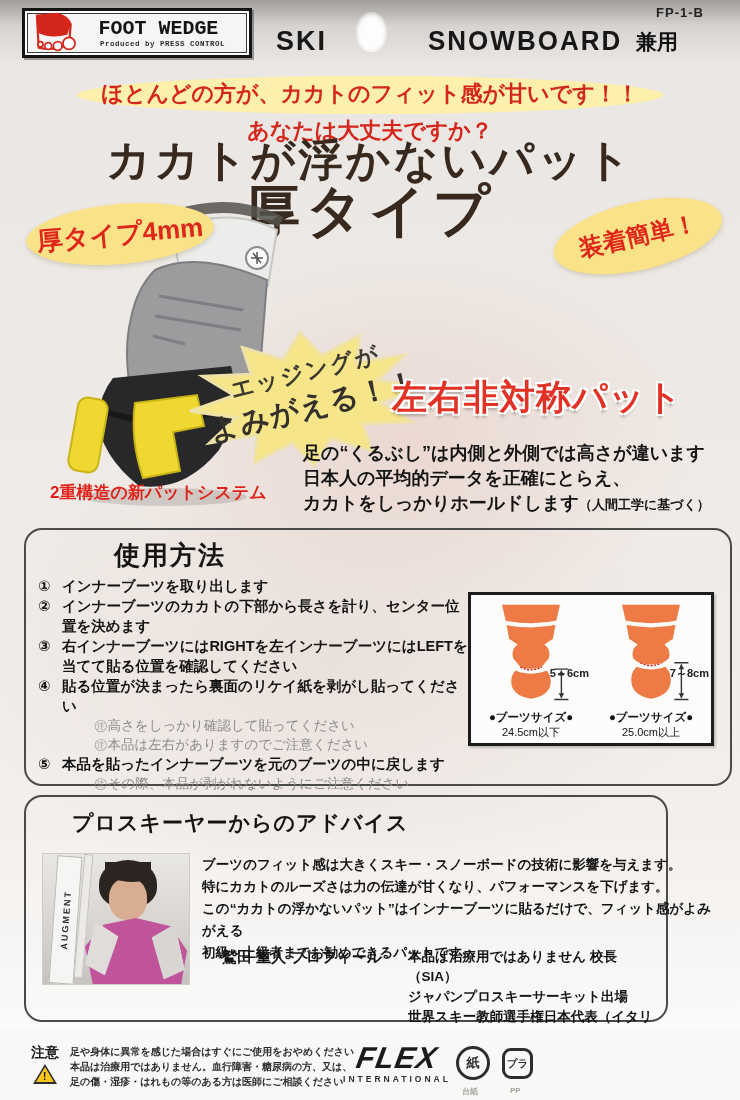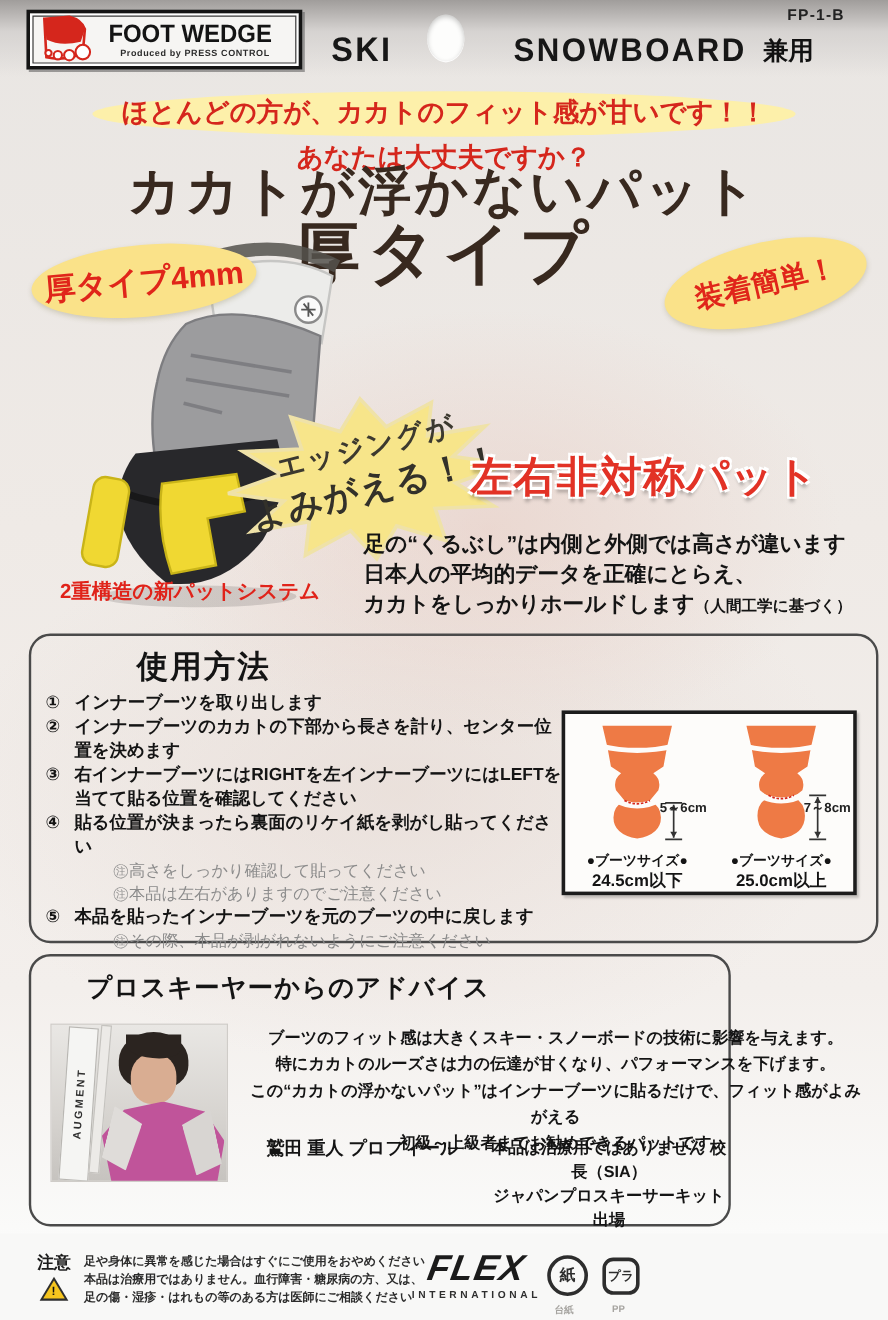--- a/index.html
+++ b/index.html
@@ -11,21 +11,21 @@
       linear-gradient(180deg, rgba(160,157,155,1) 0px, rgba(214,211,209,1) 26px, rgba(236,233,230,0) 64px),
       radial-gradient(ellipse 420px 260px at 55% 40%, rgba(230,198,188,.5), rgba(230,198,188,0) 70%),
       radial-gradient(ellipse 520px 320px at 45% 60%, rgba(222,204,196,.38), rgba(222,204,196,0) 72%),
       linear-gradient(180deg, #e9e6e3 0%, #efeae6 40%, #f3efec 75%, #fafaf9 93%, #ffffff 100%);
   }
   .abs { position:absolute; }
 
   
   .logo-box { left:22px; top:8px; width:230px; height:50px; background:#f6f5f3;
     border:3px solid #141414; box-shadow:2px 2px 0 rgba(90,90,90,.55), inset 0 0 0 2px #fff, inset 0 0 0 3px #3a3a3a;
-    display:flex; align-items:center; padding:3px 6px 3px 5px; }
+    display:flex; align-items:center; padding:3px 6px 3px 5px;font-family:Liberation Mono, monospace; }
   .logo-text { flex:1; text-align:center; }
   .logo-title { font-size:21px; font-weight:900; color:#141414; letter-spacing:0px;
     transform:scaleX(.95); transform-origin:left; white-space:nowrap; line-height:22px; }
   .logo-sub { font-size:7.5px; font-weight:700; color:#2c2c2c; letter-spacing:.5px; }
   .stencil { font-weight:900; color:#171717; letter-spacing:2px; transform:scaleY(1.05); }
   .ski { left:276px; top:26px; font-size:27px; }
   .snowboard { left:428px; top:26px; font-size:26px; }
   .kenyo { left:636px; top:28px; font-size:21px; font-weight:900; color:#111; }
   .pcode { right:36px; top:5px; font-size:13px; font-weight:700; color:#222; letter-spacing:1px; }
   .hole { left:356px; top:12px; width:31px; height:39px; border-radius:50%; background:#fdfdfc;
@@ -82,24 +82,24 @@
   .step-text { flex:1; }
   .step-note { padding-left:56px; font-size:13.5px; font-weight:400; color:#8b8b8b; line-height:19px; }
 
   .diagram { position:absolute; right:16px; top:62px; width:246px; height:154px; background:#fdfcfa;
     border:3px solid #1c1c1c; box-shadow:2px 2px 2px rgba(0,0,0,.2);
     display:flex; justify-content:center; gap:16px; padding-top:7px; }
   .heel-col { position:relative; width:104px; text-align:center; }
   .heel-col svg { display:block; margin:0 auto; }
   .measure { position:absolute; top:64px; right:-6px; font-size:11px; font-weight:700; color:#222; }
   .bsize-label { font-size:11.5px; font-weight:900; color:#141414; margin-top:2px; white-space:nowrap; }
-  .bsize-val { font-size:14px; font-weight:700; color:#141414; }
-
-  
-  .advice { left:24px; top:795px; width:585px; height:227px;text-align:center; }
+  .bsize-val { font-size:11px; font-weight:400; color:#141414; }
+
+  
+  .advice { left:24px; top:795px; width:644px; height:227px; }
   .advice-title { position:absolute; left:46px; top:12px; font-size:21px; font-weight:900; color:#141414; letter-spacing:1px; }
   .photo { position:absolute; left:16px; top:56px; width:148px; height:132px; overflow:hidden;
     background:linear-gradient(180deg,#e9e7e4 0%,#d6d3cf 60%,#c6c3bf 100%); border:1px solid #cfccc8; }
   .ski-plank { position:absolute; left:10px; top:2px; width:25px; height:128px; background:#f5f5f3;
     border:1px solid #b9b7b3; transform:rotate(4deg); display:flex; align-items:center; justify-content:center; }
   .ski-plank2 { position:absolute; left:36px; top:0px; width:9px; height:124px; background:#eceae7;
     border:1px solid #c5c3bf; transform:rotate(5deg); }
   .ski-text { writing-mode:vertical-rl; transform:rotate(180deg); font-size:9px; font-weight:700;
     letter-spacing:2px; color:#2e2e2e; }
   .hair { position:absolute; left:56px; top:6px; width:58px; height:48px; background:#2b2420;

